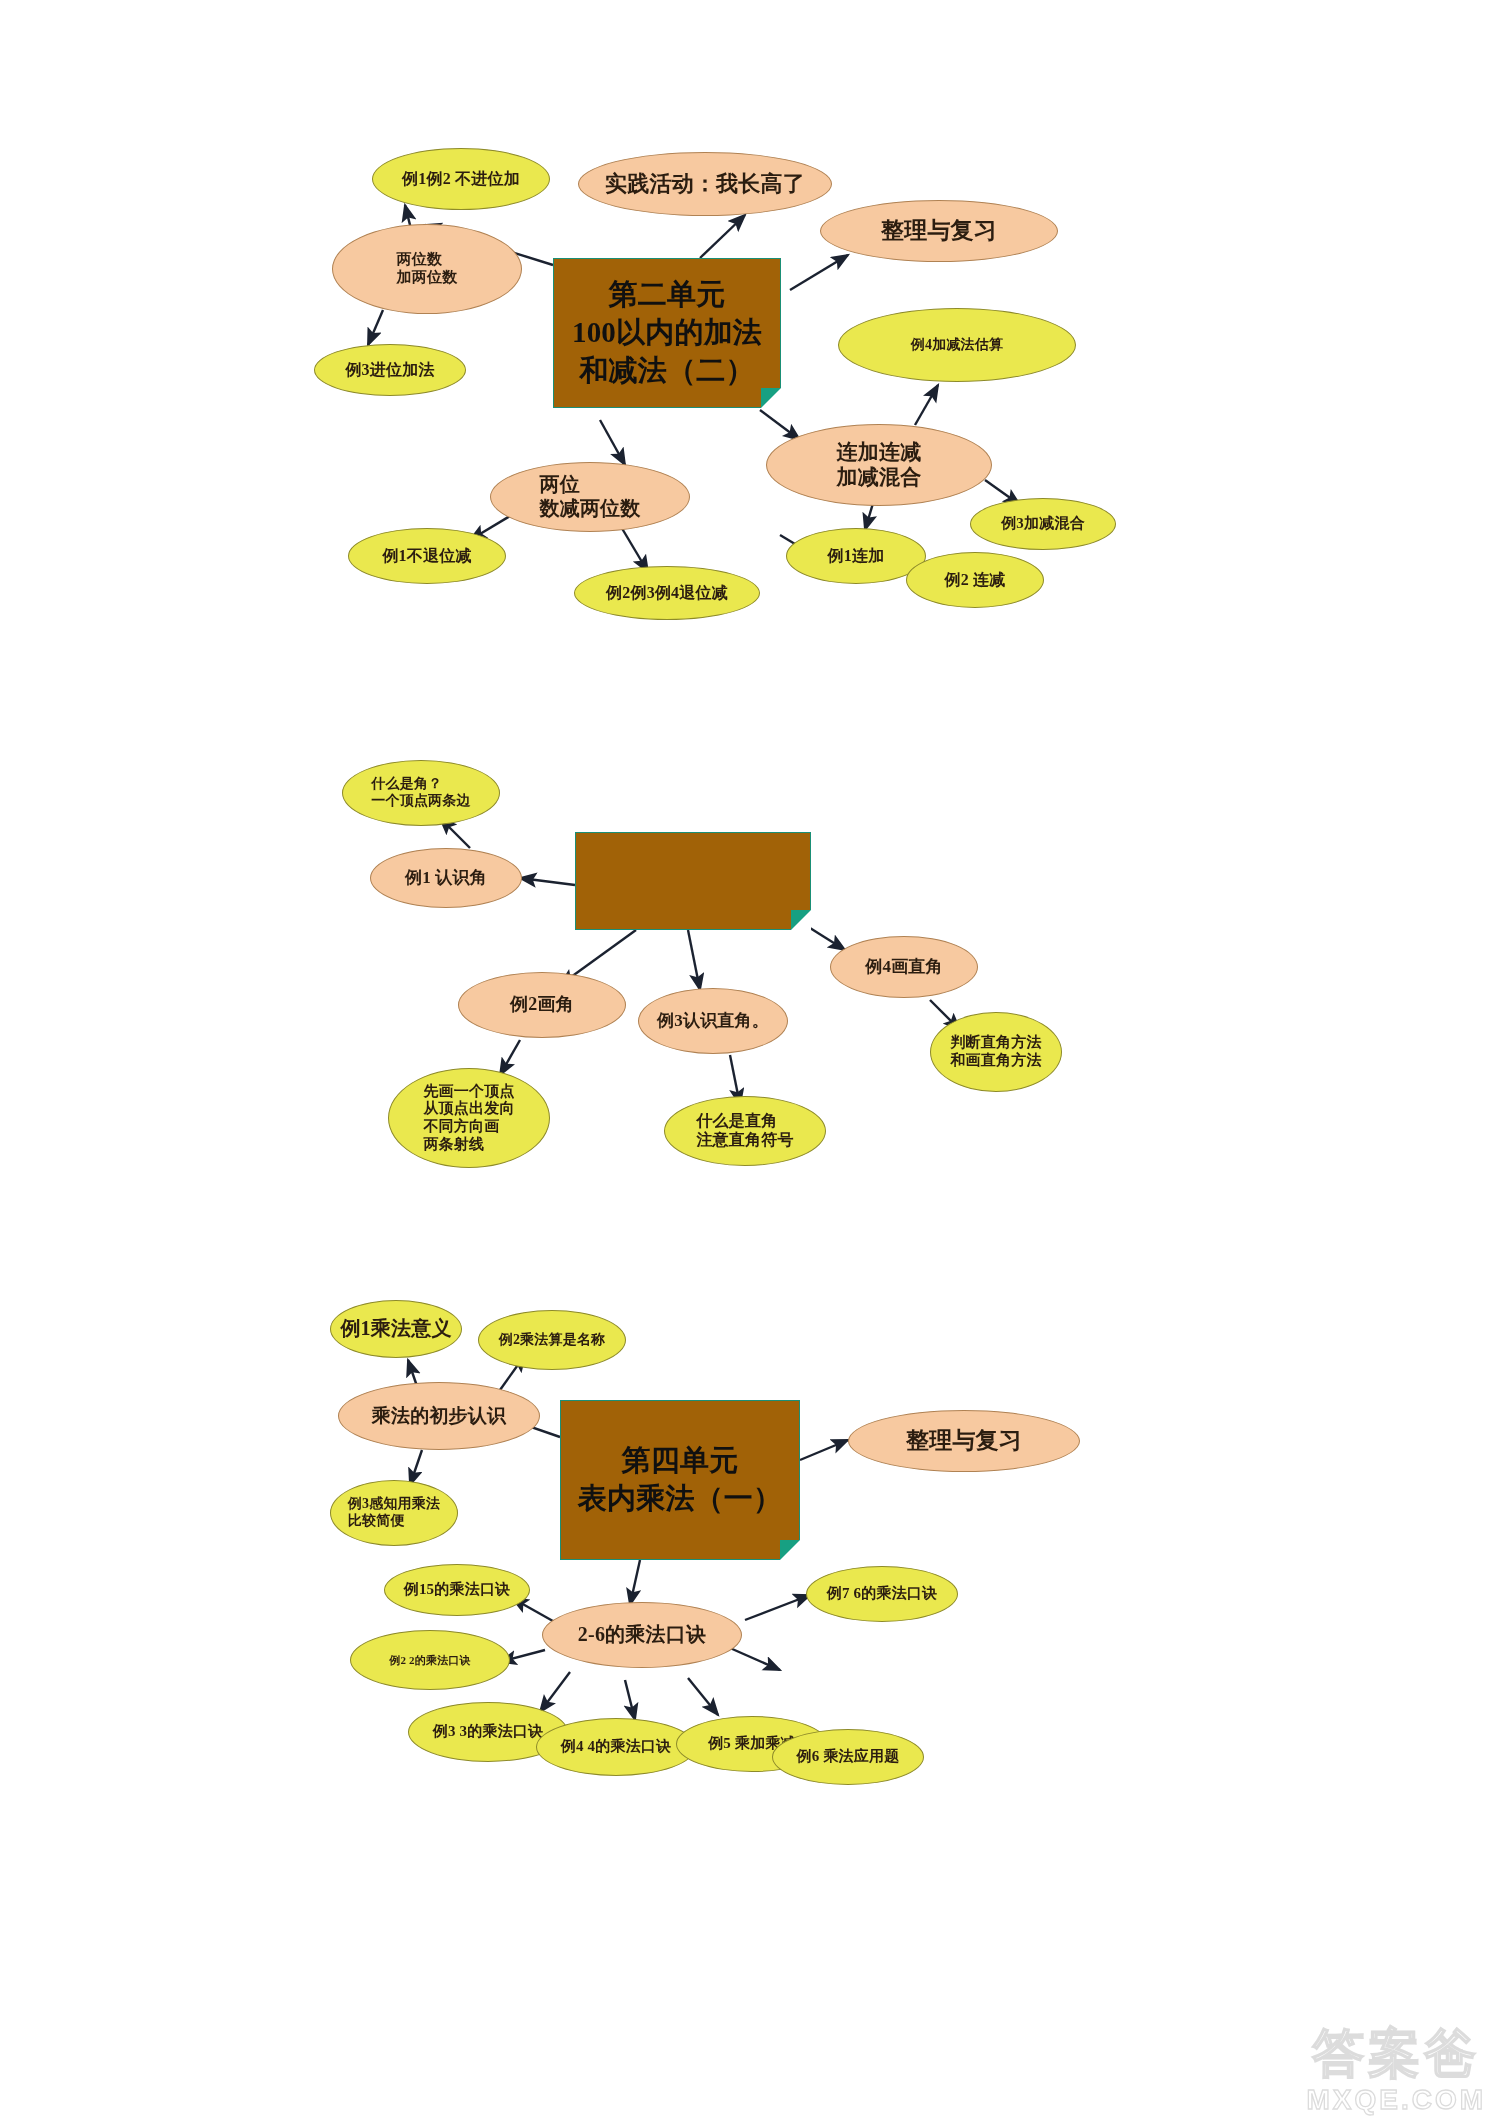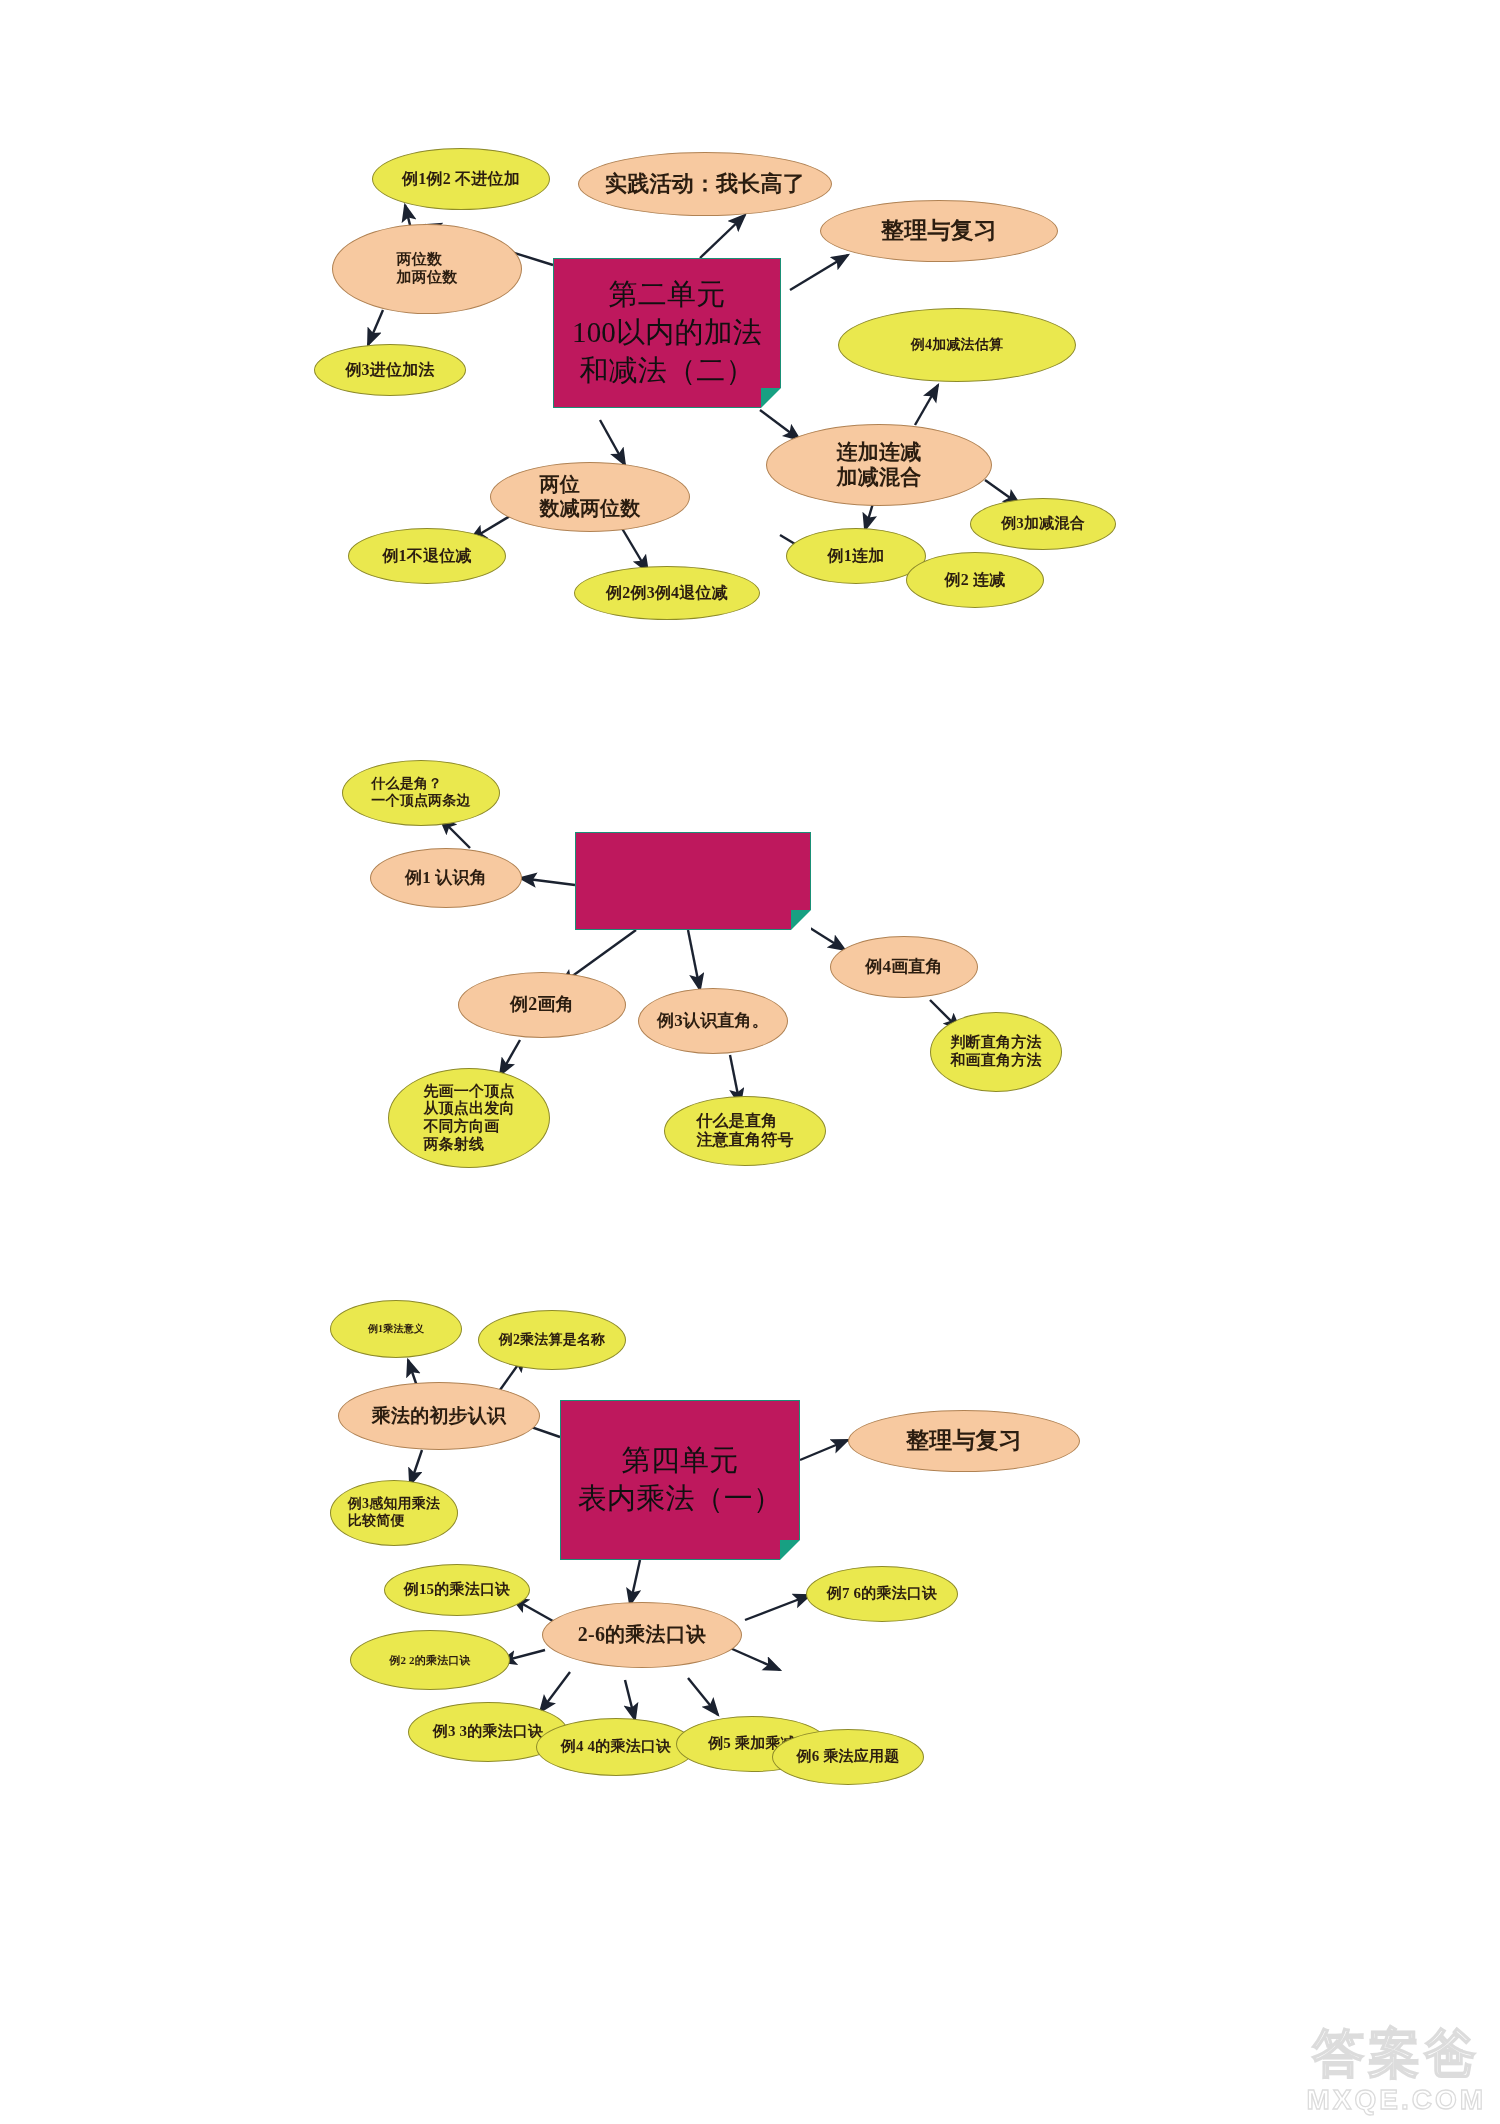--- a/index.html
+++ b/index.html
@@ -55,24 +55,24 @@
     background: #f7c9a0;
     border-color: #b08253;
   }
   .ell.yellow {
     background: #eae84e;
     border-color: #8d8a2a;
   }
 
   
   .unit {
-    background: #be185d;
+    background: #a16207;
     border: 1.5px solid #1a8f76;
     color: #101010;
-    font-weight: normal;
+    font-weight: bold;
     font-family: "Liberation Serif", "DejaVu Serif", serif;
     z-index: 12;
     text-align: center;
     line-height: 1.3;
   }
   .unit .fold {
     position: absolute;
     right: -1px;
     bottom: -1px;
     width: 0; height: 0;
@@ -263,21 +263,21 @@
     <span>什么是直角
 注意直角符号</span>
   </div>
 
   <div class="node unit" style="left:560px; top:1400px; width:240px; height:160px; font-size:29px;">
     <span>第四单元
 表内乘法（一）</span>
     <span class="fold"></span>
   </div>
 
-  <div class="node ell yellow" style="left:330px; top:1300px; width:132px; height:58px; font-size:10px;">
+  <div class="node ell yellow" style="left:330px; top:1300px; width:132px; height:58px; font-size:20px;">
     <span>例1乘法意义</span>
   </div>
 
   <div class="node ell yellow" style="left:478px; top:1310px; width:148px; height:60px; font-size:14px;">
     <span>例2乘法算是名称</span>
   </div>
 
   <div class="node ell orange" style="left:338px; top:1382px; width:202px; height:68px; font-size:19px;">
     <span>乘法的初步认识</span>
   </div>

